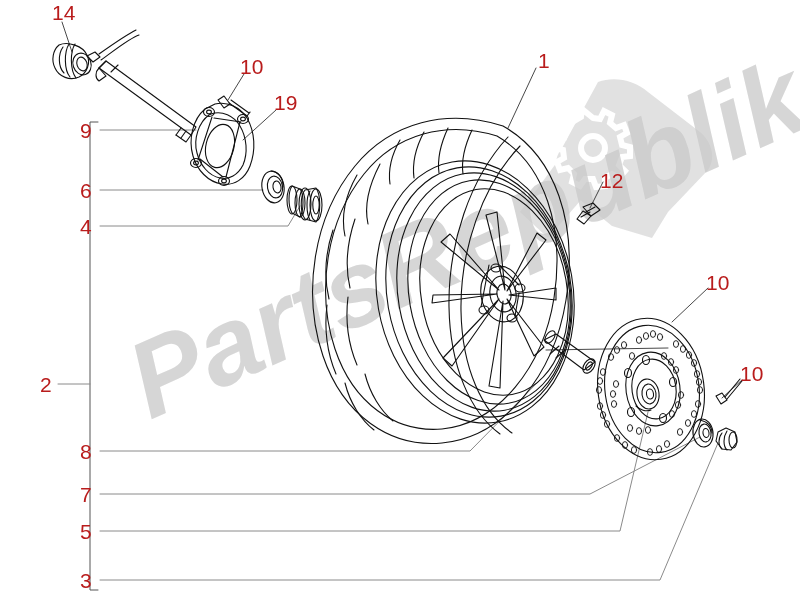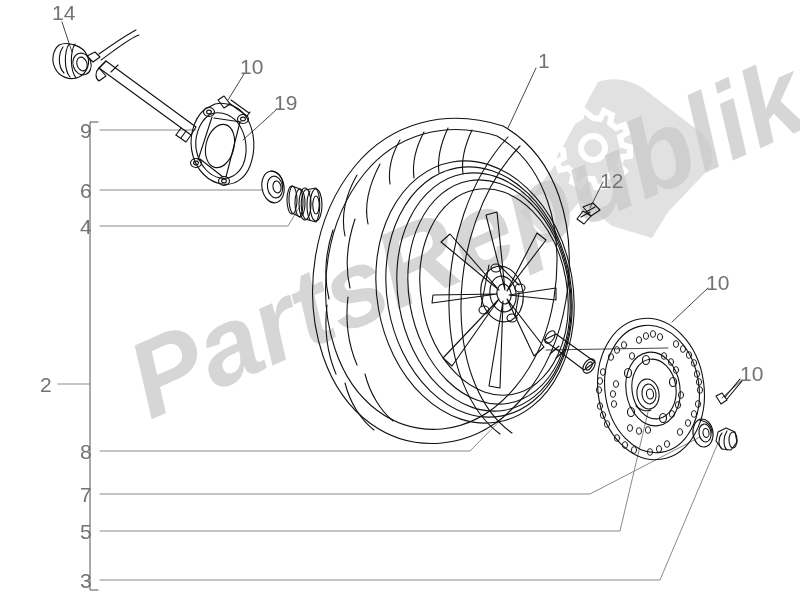--- a/index.html
+++ b/index.html
@@ -1,21 +1,21 @@
 <!DOCTYPE html>
 <html><head>
 <meta charset="utf-8">
 <style>
   html,body{margin:0;padding:0;background:#fff;}
   body{width:800px;height:600px;overflow:hidden;
        font-family:"Liberation Sans",sans-serif;}
   #stage{position:relative;width:800px;height:600px;background:#ffffff;}
   #stage svg{position:absolute;top:0;left:0;}
   .callout{position:absolute;font-family:"Liberation Sans",sans-serif;
-           font-size:21px;color:#737373;line-height:1;letter-spacing:0px;}
+           font-size:21px;color:#b91c1c;line-height:1;letter-spacing:0px;}
 </style>
 </head>
 <body>
 
 <div id="stage">
 
   <svg width="800" height="600">
     <g opacity="0.55">
 
       <path d="M598 82 C614 76 634 80 648 92 L700 132 C712 142 716 158 708 170

